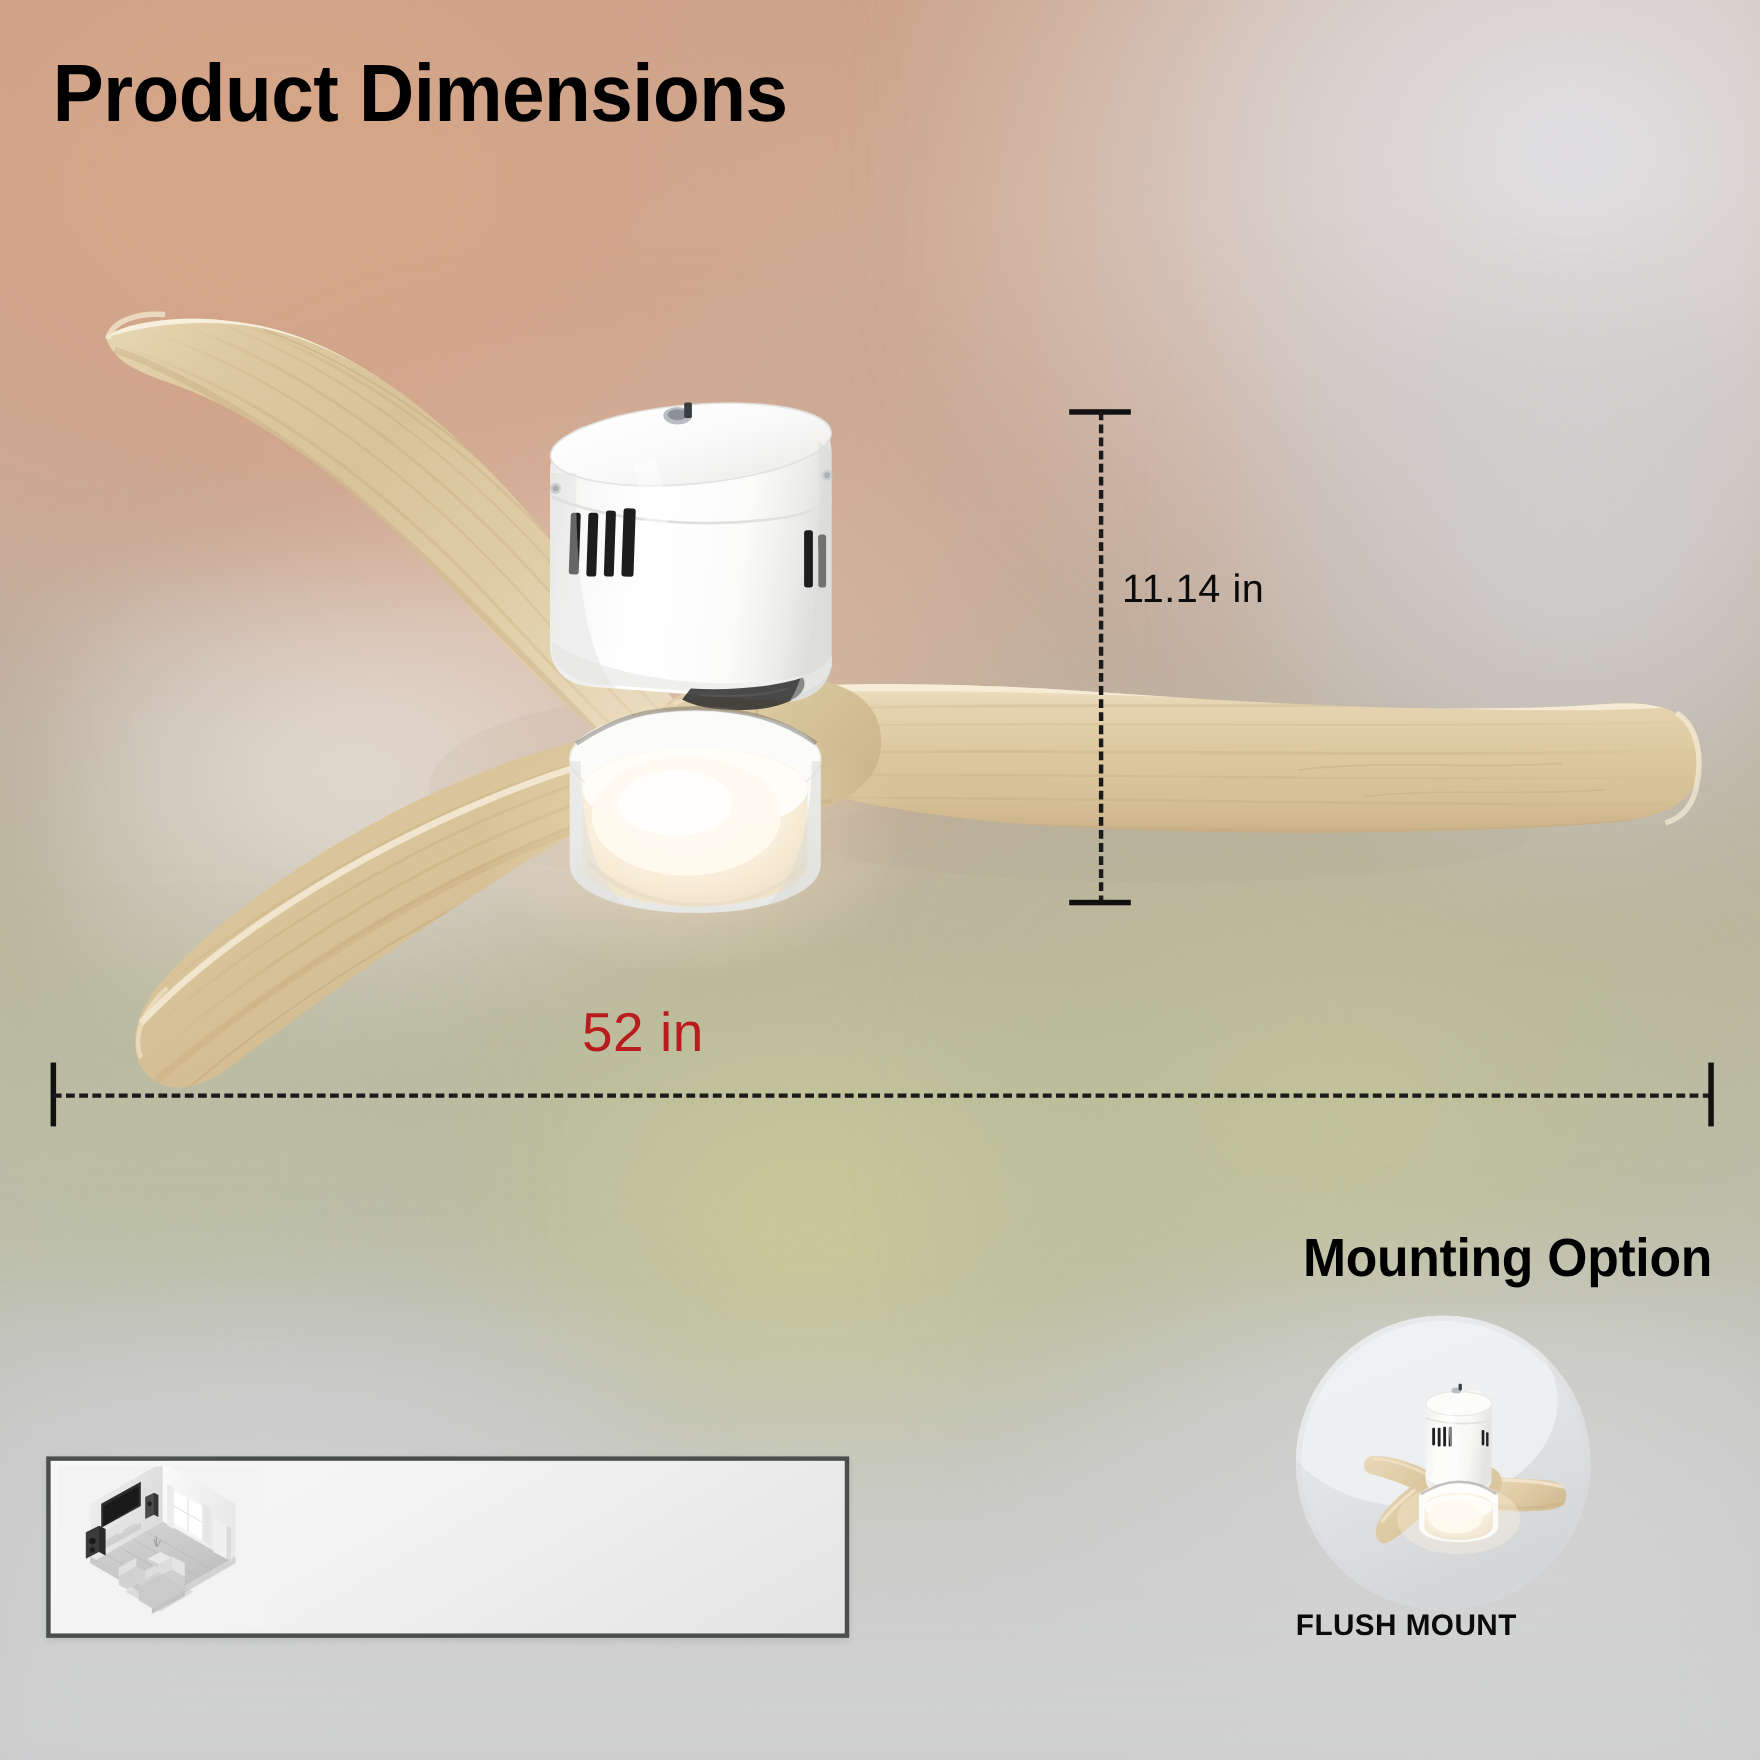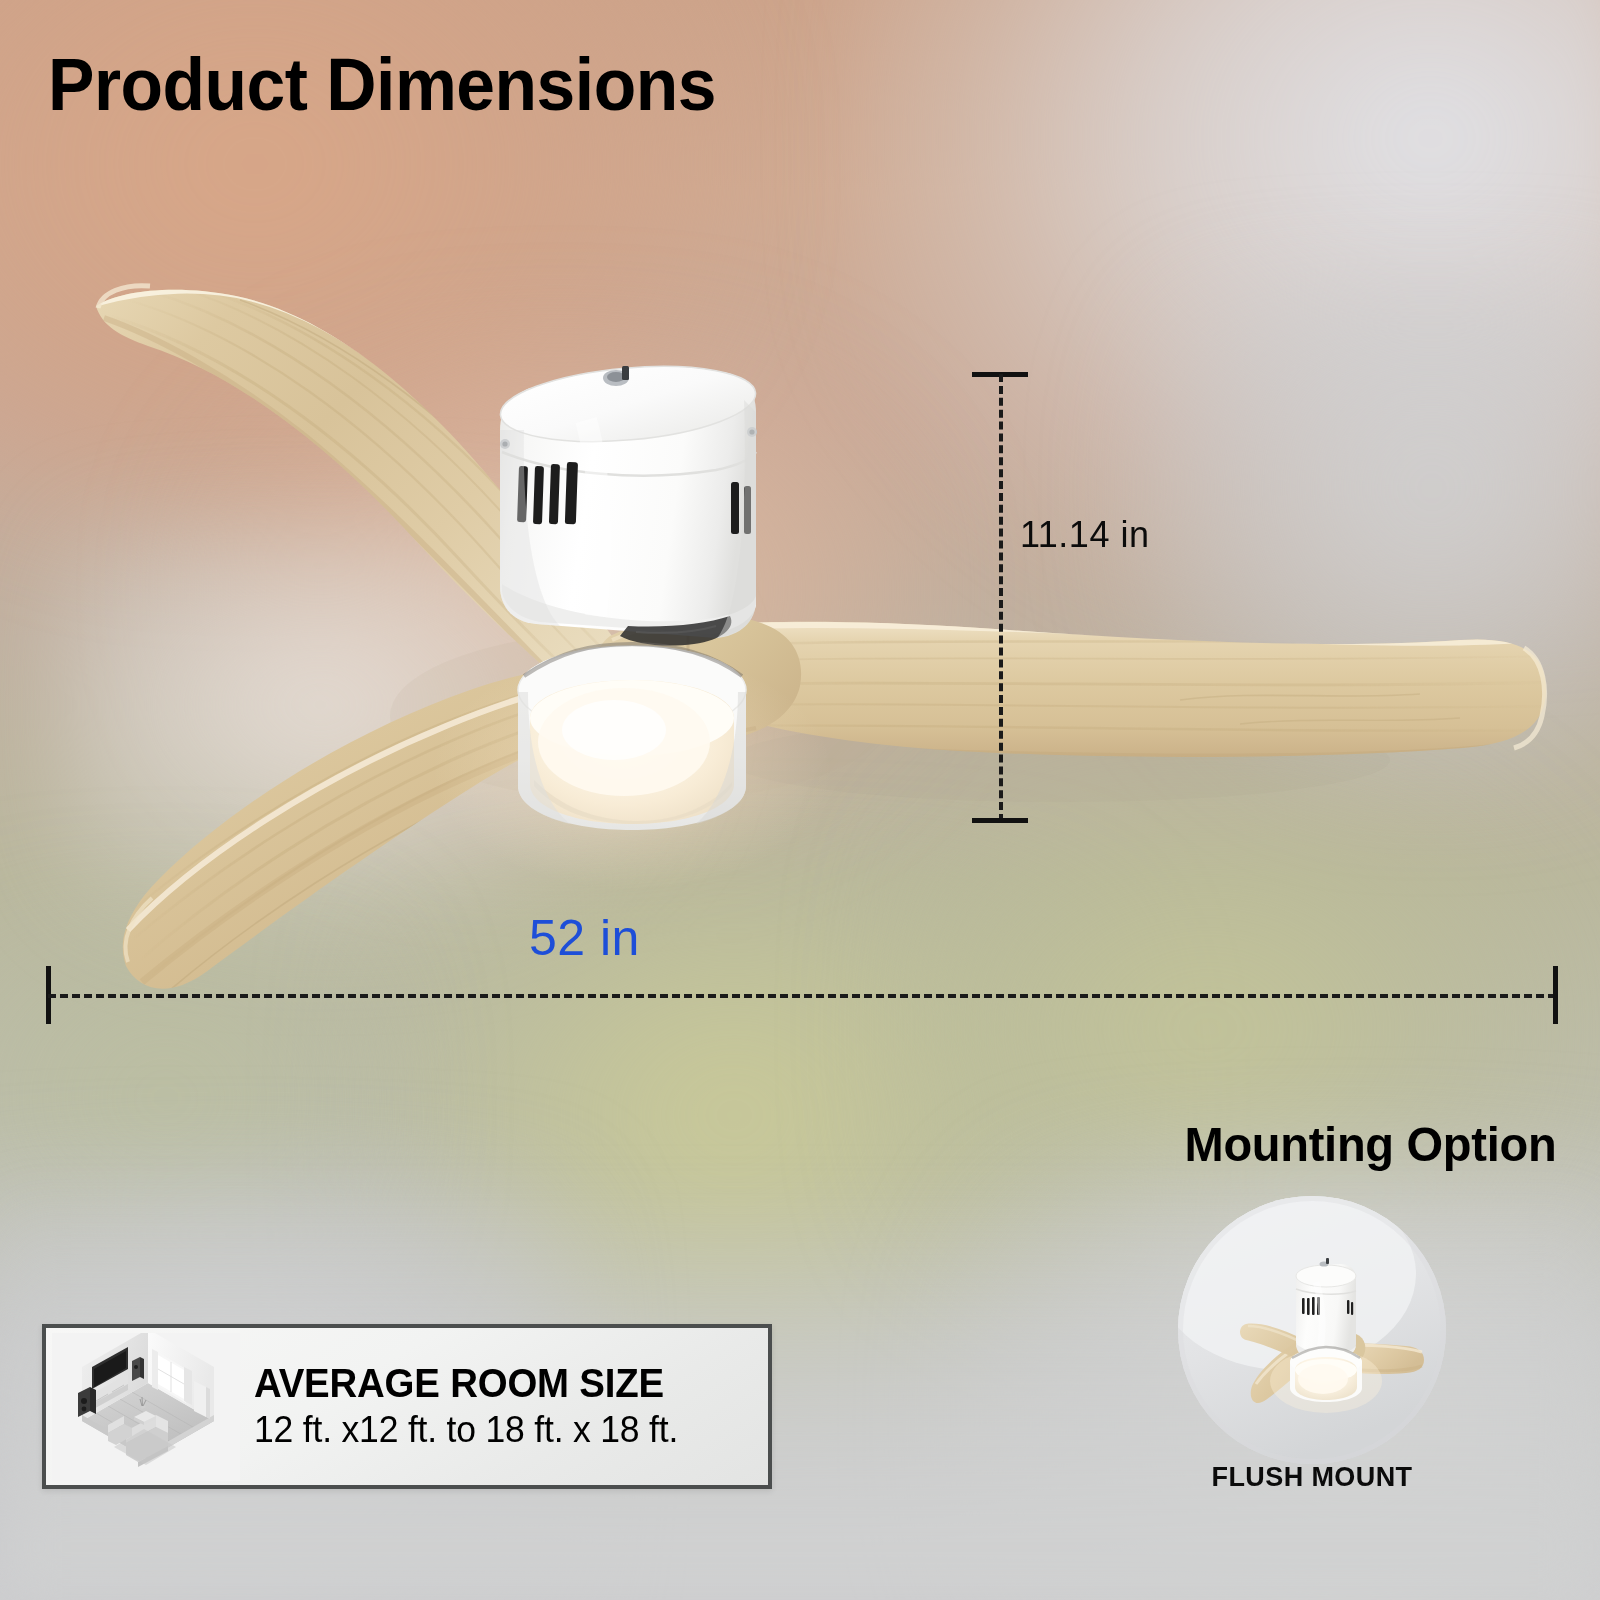--- a/index.html
+++ b/index.html
@@ -135,21 +135,21 @@
     white-space:nowrap; letter-spacing:0.5px;
   }
 
   .hline-dash {
     left:48px; top:994px; width:1508px; height:0;
     border-top:4px dashed #1a1a1a;
   }
   .hcap-left { left:46px; top:966px; width:0; height:58px; border-left:5px solid #111; }
   .hcap-right { left:1553px; top:966px; width:0; height:58px; border-left:5px solid #111; }
   .hlabel {
-    left:529px; top:909px; font-size:50px; color:#1d4ed8;
+    left:529px; top:909px; font-size:50px; color:#b91c1c;
     white-space:nowrap; letter-spacing:0.5px;
   }
 
   
   #room-box {
     position:absolute; left:42px; top:1324px; width:730px; height:165px;
     border:4px solid #4b4e4e;
     background:linear-gradient(150deg,#f7f7f6 0%,#f2f3f2 40%,#e9eae9 72%,#e3e4e3 100%);
     box-shadow:0 2px 6px rgba(0,0,0,0.10);
     display:flex; align-items:center;
@@ -174,21 +174,21 @@
   
   #mount-wrap {
     position:absolute; left:1178px; top:1196px; width:268px; height:268px;
   }
   #mount-circle {
     position:absolute; inset:0; border-radius:50%; overflow:hidden;
     background:radial-gradient(circle at 42% 34%, #e9eaec 0%, #dfe0e2 48%, #d2d4d6 100%);
   }
   #mount-caption {
     position:absolute; left:1178px; top:1462px; width:268px;
-    text-align:center; font-size:27px; font-weight:bold;
+    font-size:27px; font-weight:bold;
     color:#0b0b0b; letter-spacing:0.4px; white-space:nowrap;
   }
 </style>
 </head>
 <body>
 
 <div id="bg">
   <div class="bgl bg-base"></div>
   <div class="bgl bg-tl-warm"></div>
   <div class="bgl bg-tr"></div>
@@ -525,24 +525,20 @@
       <g stroke="#8f8f8f" stroke-width="0.8" fill="none">
         <path d="M90,73 L88,66"></path>
           <path d="M91,73 L94,67"></path>
           <path d="M90.5,73 L90,64"></path>
       </g>
 
       <polygon points="62,114 94,132 124,114 92,96" fill="#c6c6c6" opacity="0.55"></polygon>
     </svg>
   </div>
 
-  <div id="room-text">
-    <div id="room-title">AVERAGE ROOM SIZE</div>
-    <div id="room-sub">12 ft. x12 ft. to 18 ft. x 18 ft.</div>
-  </div>
 </div>
 
 <div id="title-mounting">Mounting Option</div>
 
 <div id="mount-wrap">
   <div id="mount-circle">
     <svg viewBox="0 0 268 268" width="268" height="268">
       <defs>
         <linearGradient id="mCeil" x1="0" y1="0" x2="0.4" y2="1">
           <stop offset="0" stop-color="#eeeff1"></stop>

